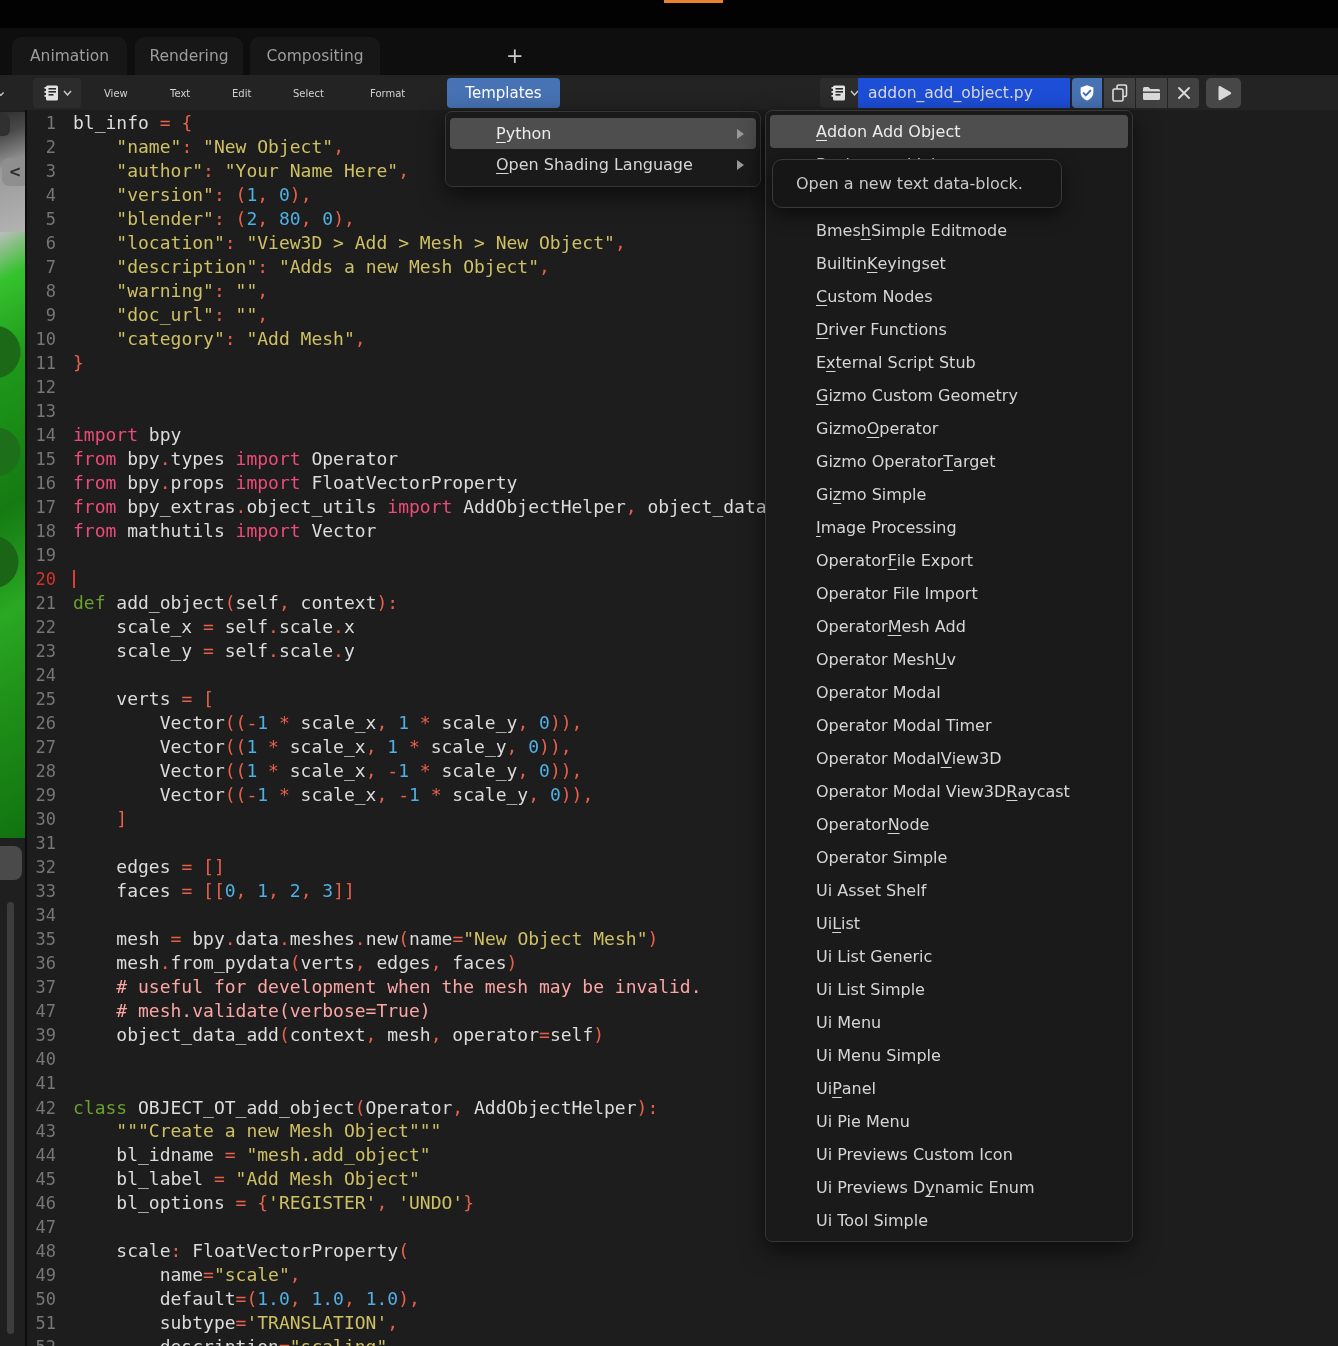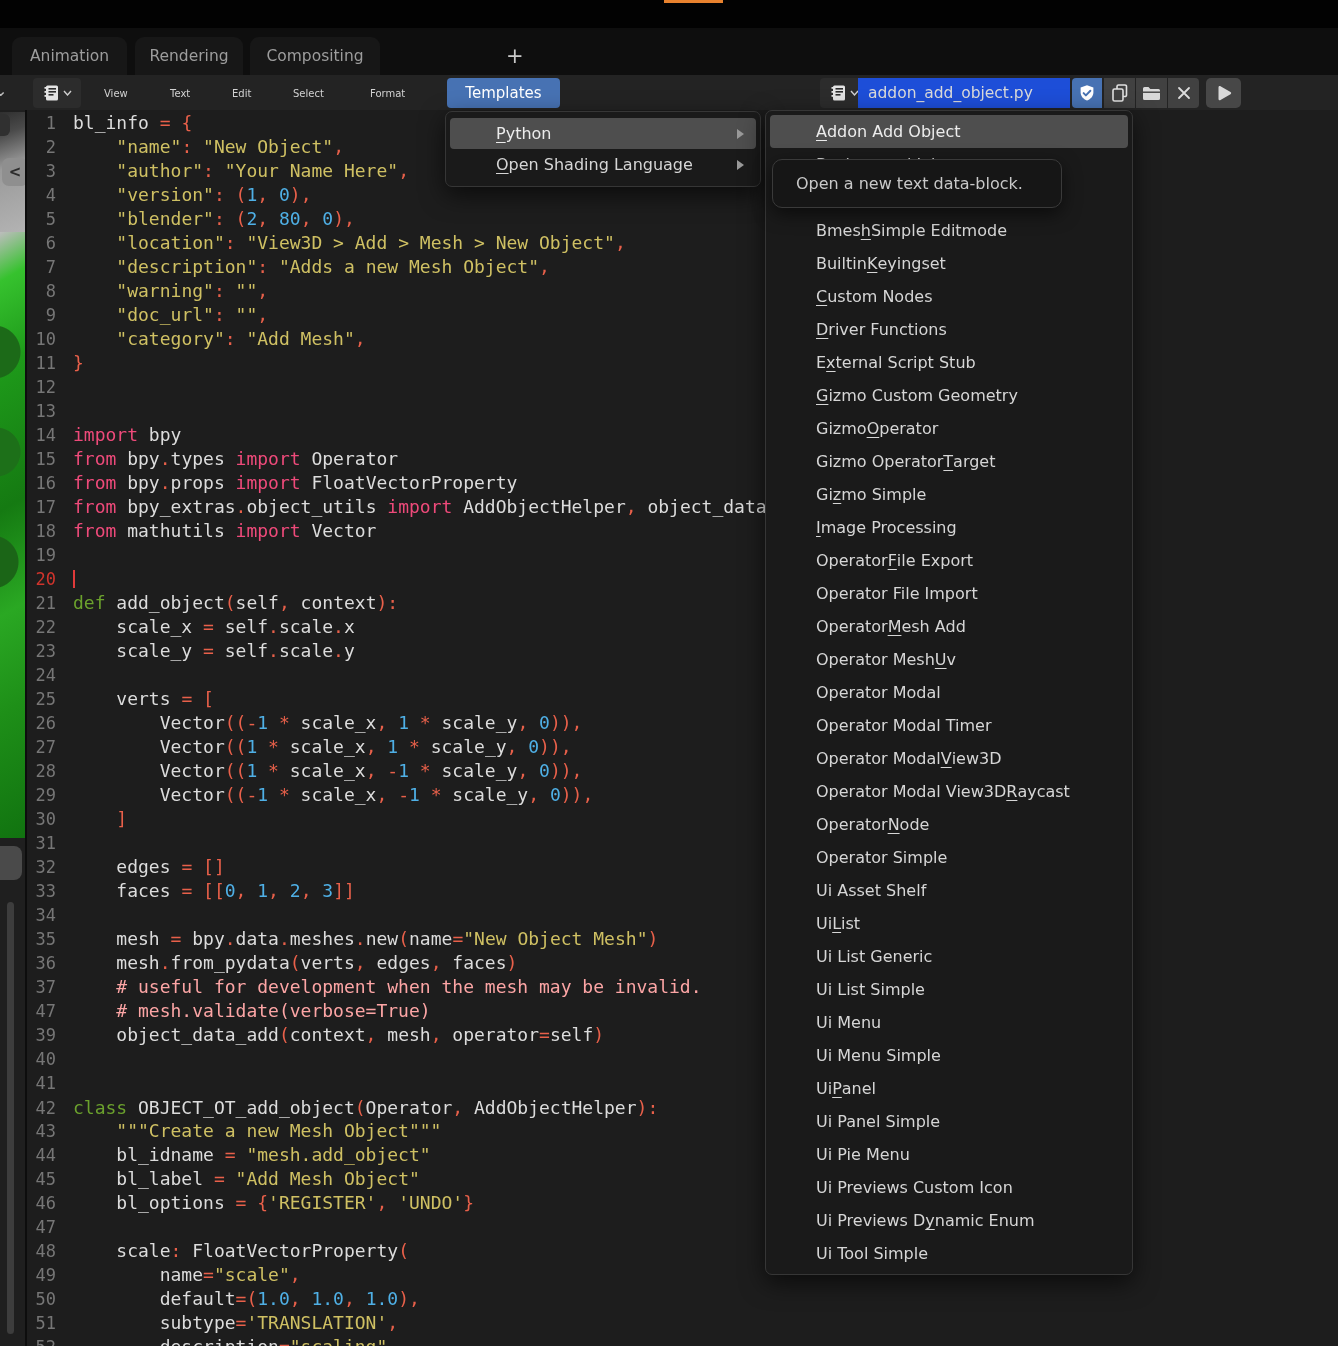--- a/index.html
+++ b/index.html
@@ -274,21 +274,20 @@
     <div class="menu-item">Operator Modal View3D <span class="u">R</span>aycast</div>
     <div class="menu-item">Operator <span class="u">N</span>ode</div>
     <div class="menu-item">Operator Simple</div>
     <div class="menu-item">Ui Asset Shelf</div>
     <div class="menu-item">Ui <span class="u">L</span>ist</div>
     <div class="menu-item">Ui List Generic</div>
     <div class="menu-item">Ui List Simple</div>
     <div class="menu-item">Ui Menu</div>
     <div class="menu-item">Ui Menu Simple</div>
     <div class="menu-item">Ui <span class="u">P</span>anel</div>
-    <div class="menu-item">Ui Panel Simple</div>
     <div class="menu-item">Ui Pie Menu</div>
     <div class="menu-item">Ui Previews Custom Icon</div>
     <div class="menu-item">Ui Previews D<span class="u">y</span>namic Enum</div>
     <div class="menu-item">Ui Tool Simple</div>
   </div>
 
 <div id="tooltip">
   <span>Open a new text data-block.</span>
 </div>
 

